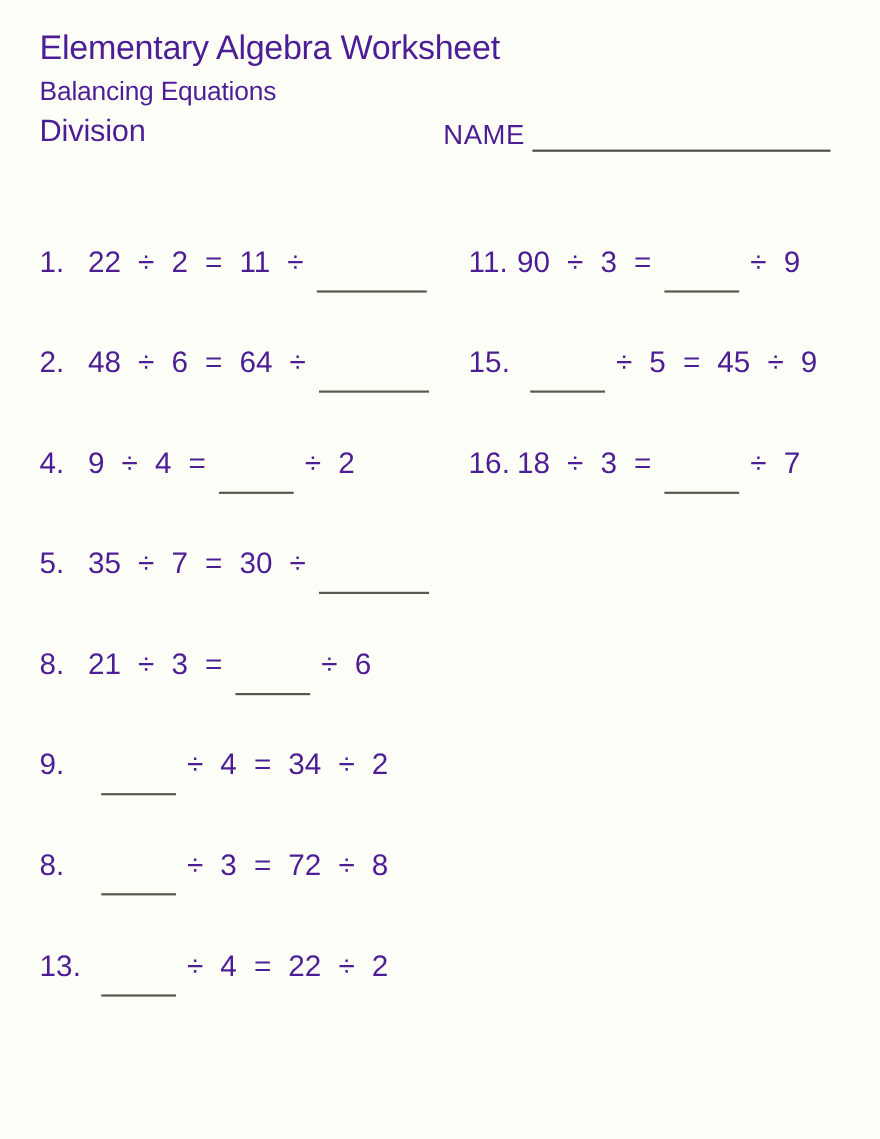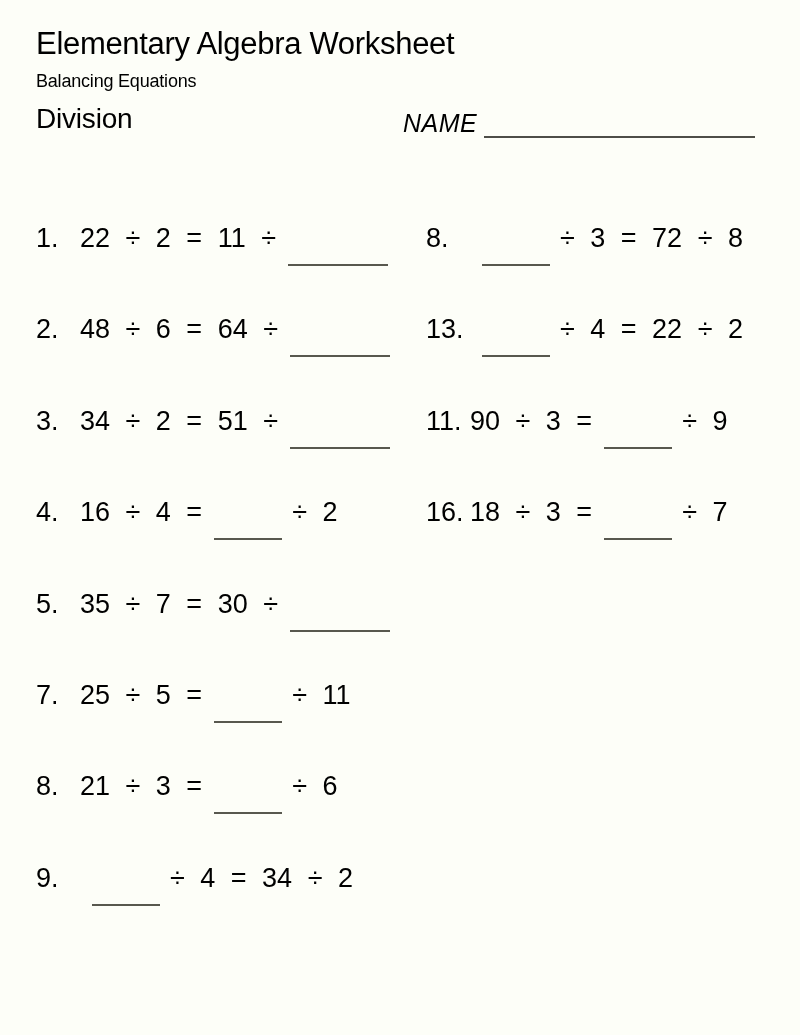--- a/index.html
+++ b/index.html
@@ -2,39 +2,39 @@
 <html><head>
 <meta charset="utf-8">
 <style>
   html,body{margin:0;padding:0;background:#e8e8e8;}
   .page{
     position:relative;
     width:800px;height:1035px;
     margin:0 auto;
     background:#fdfef8;
     font-family:"Liberation Sans", sans-serif;
-    color:#000000;
+    color:#4c1d95;
     overflow:hidden;
   }
   .title{
     position:absolute;left:36px;top:28px;
     font-size:31px;line-height:1;letter-spacing:-0.3px;
     font-weight:normal;margin:0;
   }
   .subtitle{
     position:absolute;left:36px;top:72px;
-    font-size:18px;line-height:1;letter-spacing:-0.2px;
+    font-size:24px;line-height:1;letter-spacing:-0.2px;
   }
   .topic{
     position:absolute;left:36px;top:105px;
     font-size:28px;line-height:1;letter-spacing:-0.2px;
   }
   .name-field{
     position:absolute;left:403px;top:108px;width:352px;
-    display:flex;align-items:flex-start;font-style:italic;
+    display:flex;align-items:flex-start;
   }
   .name-label{
     font-size:25px;line-height:1.2;letter-spacing:0.5px;
   }
   .name-line{
     flex:1;height:28px;margin-left:7px;
     border-bottom:2px solid #4e4e48;
   }
   .problems{
     position:absolute;left:36px;right:30px;top:222px;
@@ -79,36 +79,30 @@
   <div class="problems">
 
     <div class="prob">
       <span class="pnum">1.</span><span>22 ÷ 2 = 11 ÷</span><span class="blank wide"></span><span></span>
     </div>
 
     <div class="prob">
       <span class="pnum">2.</span><span>48 ÷ 6 = 64 ÷</span><span class="blank wide"></span><span></span>
     </div>
 
-    <div class="prob">
-      <span class="pnum">3.</span><span>34 ÷ 2 = 51 ÷</span><span class="blank wide"></span><span></span>
-    </div>
 
     <div class="prob">
-      <span class="pnum">4.</span><span>16 ÷ 4 =</span><span class="blank"></span><span>÷ 2</span>
+      <span class="pnum">4.</span><span>9 ÷ 4 =</span><span class="blank"></span><span>÷ 2</span>
     </div>
 
     <div class="prob">
       <span class="pnum">5.</span><span>35 ÷ 7 = 30 ÷</span><span class="blank wide"></span><span></span>
     </div>
 
 
-    <div class="prob">
-      <span class="pnum">7.</span><span>25 ÷ 5 =</span><span class="blank"></span><span>÷ 11</span>
-    </div>
 
     <div class="prob">
       <span class="pnum">8.</span><span>21 ÷ 3 =</span><span class="blank"></span><span>÷ 6</span>
     </div>
 
     <div class="prob">
       <span class="pnum">9.</span><span></span><span class="blank"></span><span>÷ 4 = 34 ÷ 2</span>
     </div>
 
 
@@ -118,19 +112,22 @@
 
 
     <div class="prob">
       <span class="pnum">13.</span><span></span><span class="blank"></span><span>÷ 4 = 22 ÷ 2</span>
     </div>
 
     <div class="prob">
       <span class="pnum">11.</span><span>90 ÷ 3 =</span><span class="blank"></span><span>÷ 9</span>
     </div>
 
+    <div class="prob">
+      <span class="pnum">15.</span><span></span><span class="blank"></span><span>÷ 5 = 45 ÷ 9</span>
+    </div>
 
     <div class="prob">
       <span class="pnum">16.</span><span>18 ÷ 3 =</span><span class="blank"></span><span>÷ 7</span>
     </div>
 
   </div>
 </div>
 
 </body></html>

